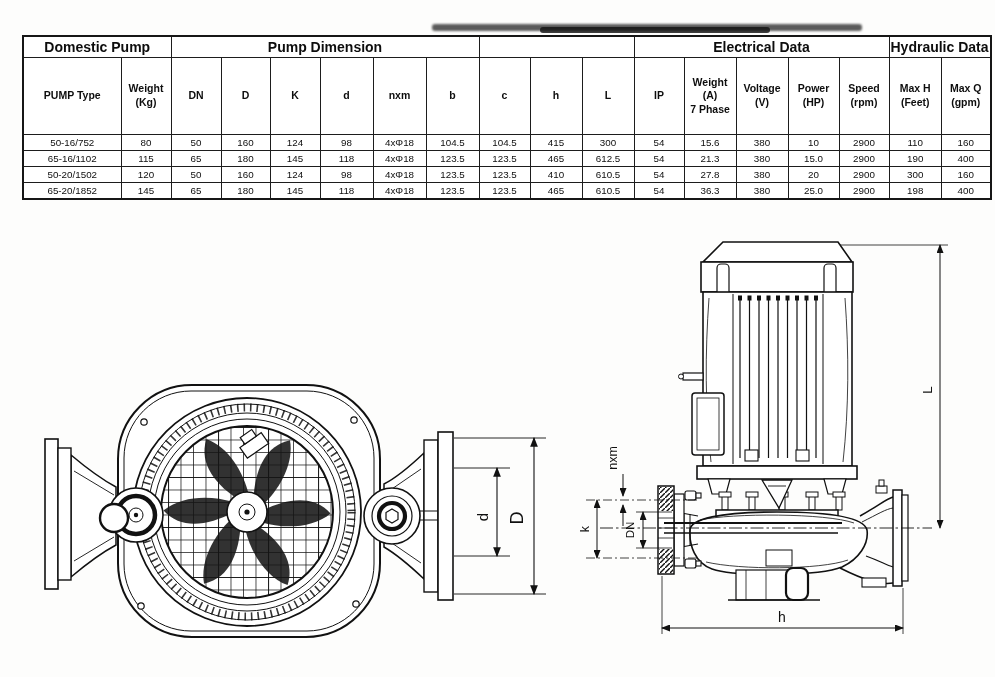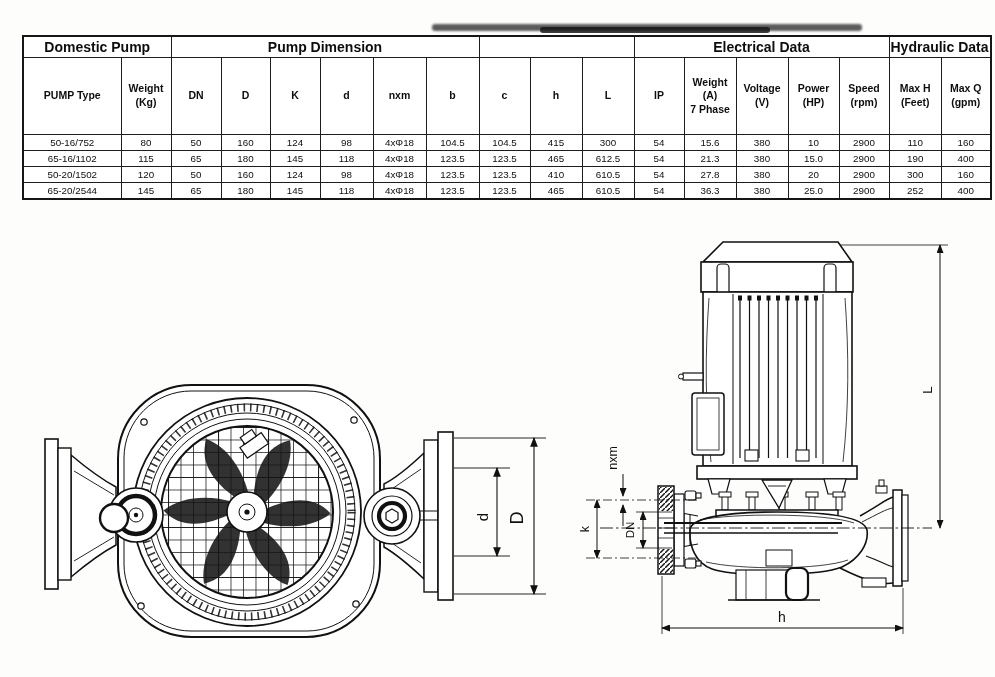--- a/index.html
+++ b/index.html
@@ -194,37 +194,37 @@
         <td>610.5</td>
         <td>54</td>
         <td>27.8</td>
         <td>380</td>
         <td>20</td>
         <td>2900</td>
         <td>300</td>
         <td>160</td>
       </tr>
       <tr>
-        <td>65-20/2544</td>
+        <td>65-20/1852</td>
         <td>145</td>
         <td>65</td>
         <td>180</td>
         <td>145</td>
         <td>118</td>
         <td>4xΦ18</td>
         <td>123.5</td>
         <td>123.5</td>
         <td>465</td>
         <td>610.5</td>
         <td>54</td>
         <td>36.3</td>
         <td>380</td>
         <td>25.0</td>
         <td>2900</td>
-        <td>252</td>
+        <td>198</td>
         <td>400</td>
       </tr>
     </tbody>
   </table>
 
 <svg id="front-view" class="drawing" width="540" height="285" viewBox="0 0 540 285">
   <defs>
     <marker id="fv-arr" markerWidth="9" markerHeight="7" refX="8" refY="3.5" orient="auto-start-reverse">
       <path d="M0,0 L9,3.5 L0,7 Z" fill="#111"></path>
     </marker>

